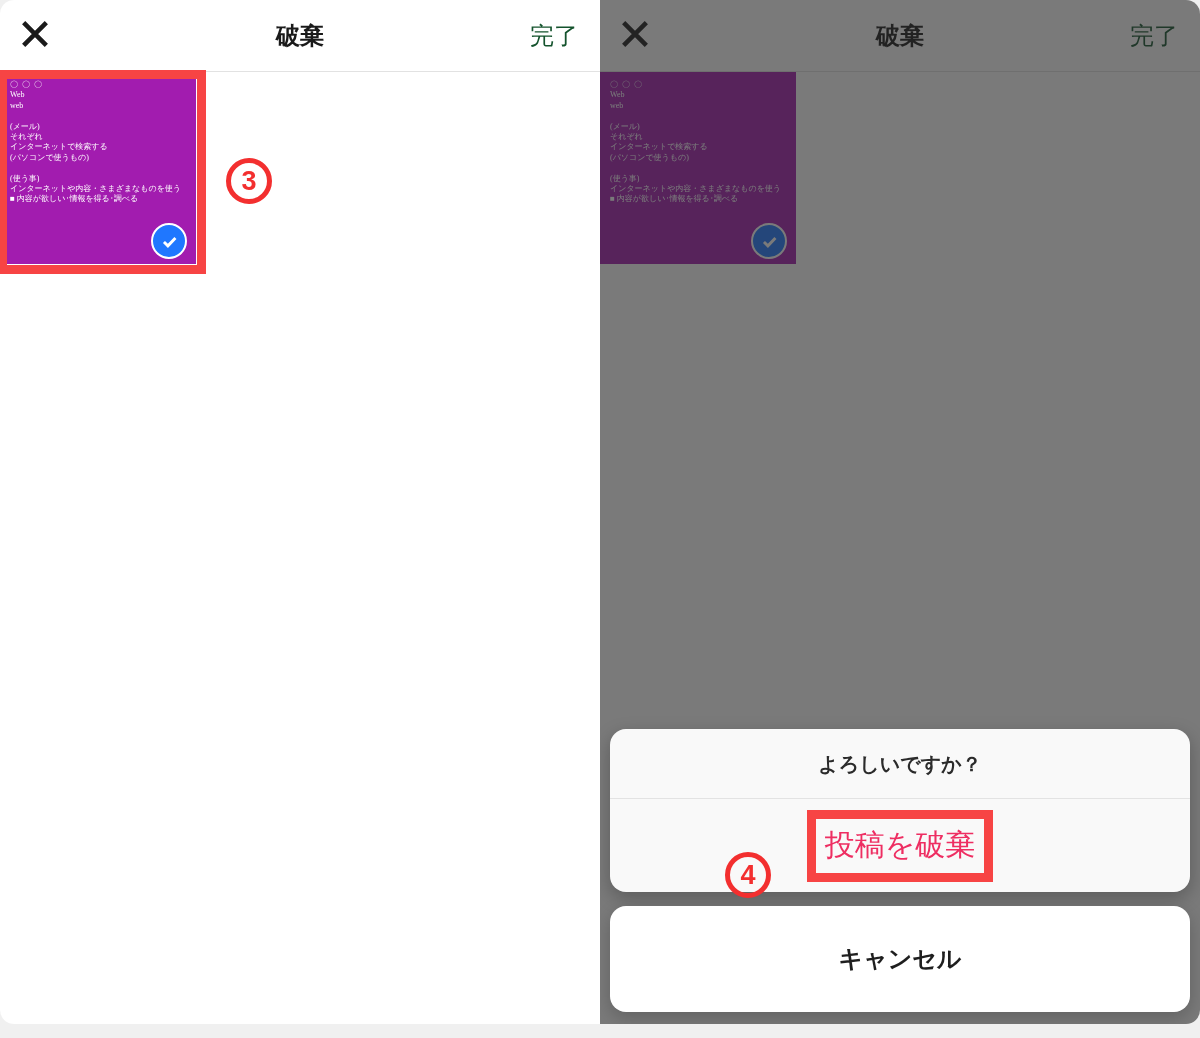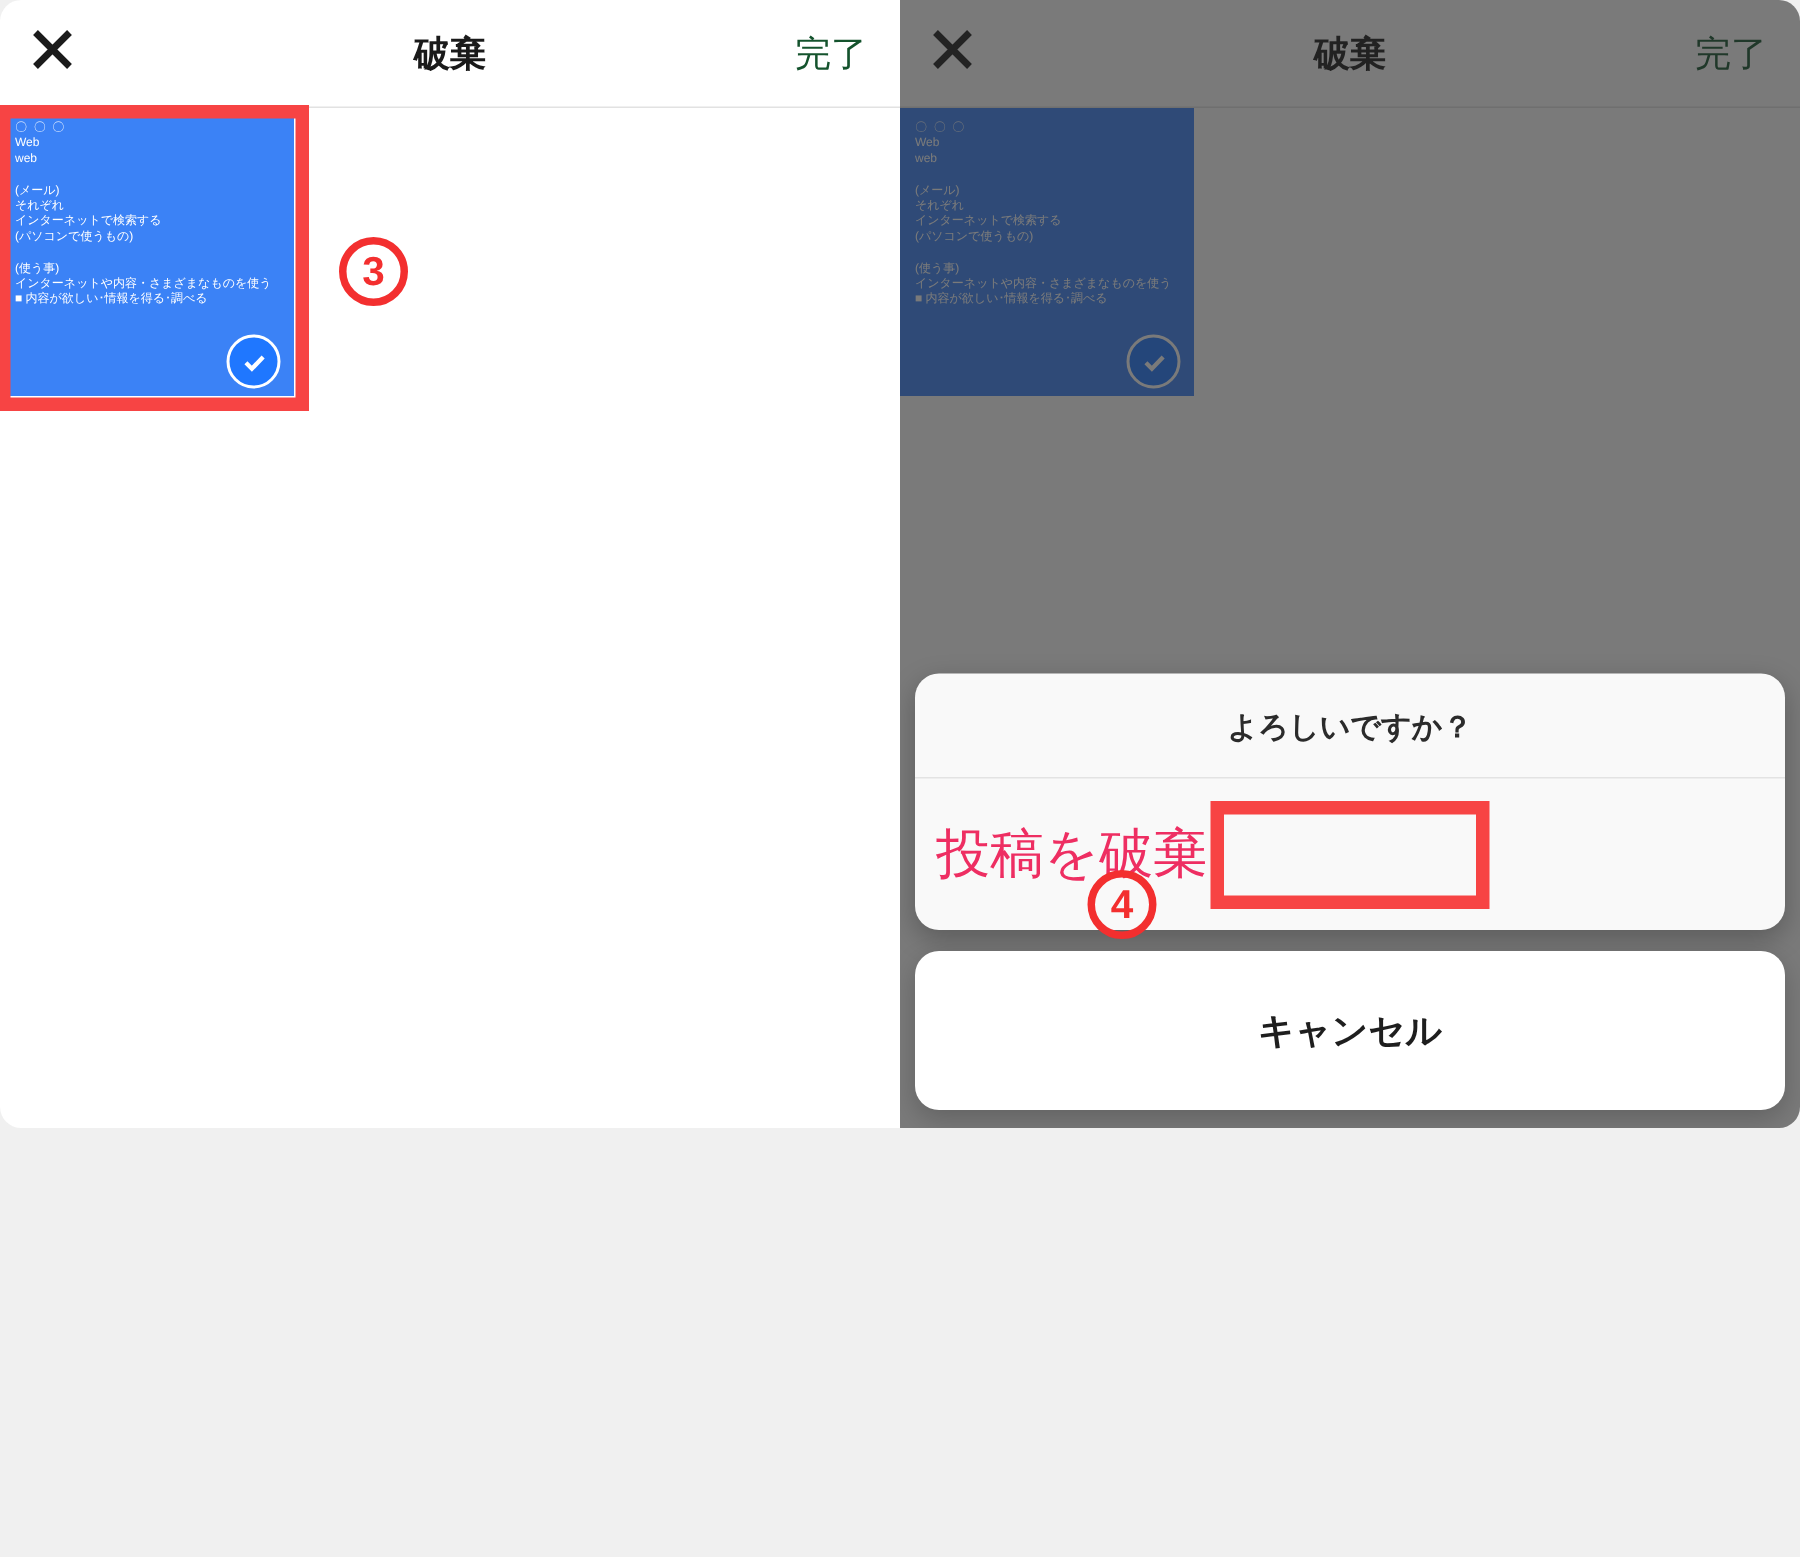--- a/index.html
+++ b/index.html
@@ -3,21 +3,21 @@
   <meta charset="utf-8">
   <style>
     * { box-sizing: border-box; margin: 0; padding: 0; }
     body {
       font-family: -apple-system, "Hiragino Sans", "Helvetica Neue", Arial, sans-serif;
       width: 1200px; height: 1038px;
       display: flex;
       background: #f0f0f0;
     }
     .outer-frame {
-      width: 1200px; height: 752px;
+      width: 1200px; height: 1024px;
       border-radius: 14px;
       overflow: hidden;
       display: flex;
       background: #ffffff;
       box-shadow: 0 0 0 1px #e5e5e5 inset;
     }
     .pane {
       position: relative;
       flex: 1 1 50%;
       height: 100%;
@@ -50,27 +50,28 @@
     }
     .thumb-wrap {
       position: absolute;
       left: 0; top: 72px;
       width: 200px; height: 200px;
     }
     .thumb {
       position: absolute;
       left: 0; top: 0;
       width: 196px; height: 192px;
-      background: #3b82f6;
+      background: #a21caf;
       color: #fff;
       font-size: 8px;
       line-height: 1.3;
       padding: 8px 10px;
       white-space: pre;
       overflow: hidden;
+      font-family: Liberation Serif, serif;
     }
     .thumb-check {
       position: absolute;
       right: 13px; bottom: 13px;
       width: 36px; height: 36px;
       border-radius: 50%;
       background: #1f77ff;
       border: 2.6px solid #ffffff;
       display: flex; align-items: center; justify-content: center;
     }
@@ -114,21 +115,22 @@
     }
     .sheet-title {
       text-align: center;
       font-size: 20px;
       font-weight: 700;
       color: #2b2b2b;
       padding: 22px 0 20px;
       border-bottom: 1px solid #e3e3e3;
     }
     .sheet-action {
-      font-size: 36px;
+      text-align: center;
+      font-size: 30px;
       font-weight: 500;
       color: #ee2e62;
       padding: 26px 14px;
       position: relative;
     }
     .cancel-btn {
       margin-top: 14px;
       background: #ffffff;
       border-radius: 16px;
       text-align: center;

